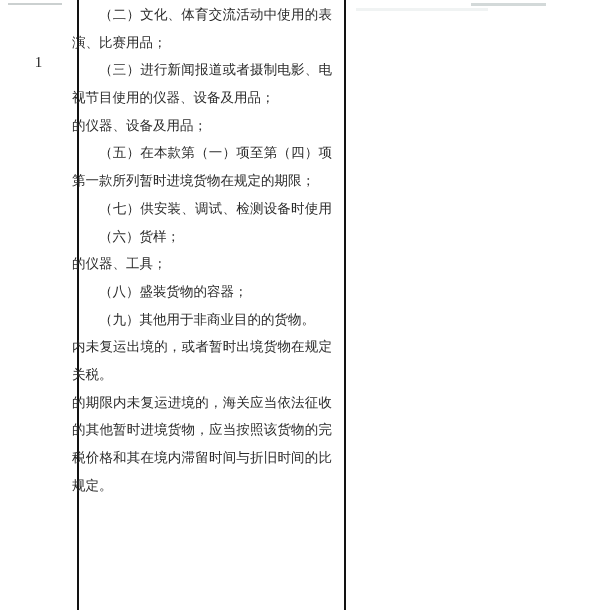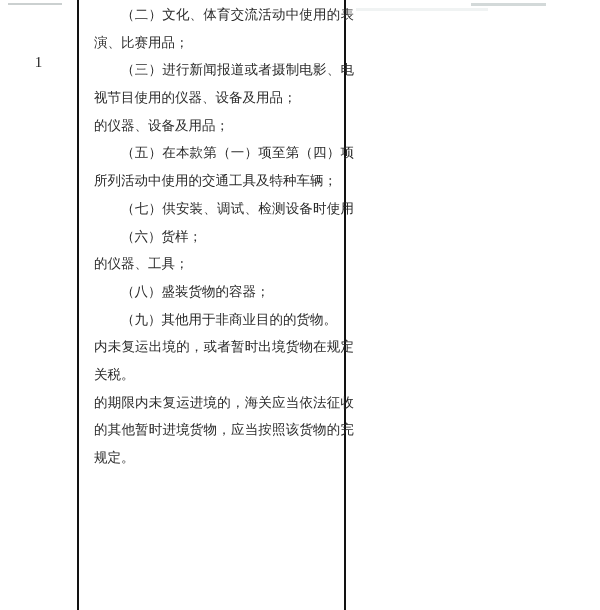--- a/index.html
+++ b/index.html
@@ -37,21 +37,21 @@
     left: 0;
     width: 77px;
     text-align: center;
     font-size: 15px;
     color: #262626;
   }
 
   
   .text-col {
     position: absolute;
-    left: 94px;
+    left: 72px;
     top: 1px;
     width: 260px;
     color: #2b2b2b;
     font-size: 13.5px;
   }
   .tline {
     height: 27.7px;
     line-height: 27.7px;
     text-align: left;
   }
@@ -84,26 +84,27 @@
   <div class="rule rule-left"></div>
   <div class="rule rule-right"></div>
 
   <div class="text-col" id="text-col">
       <div class="tline ind j">（二）文化、体育交流活动中使用的表</div>
       <div class="tline">演、比赛用品；</div>
       <div class="tline ind j">（三）进行新闻报道或者摄制电影、电</div>
       <div class="tline">视节目使用的仪器、设备及用品；</div>
       <div class="tline">的仪器、设备及用品；</div>
       <div class="tline ind j">（五）在本款第（一）项至第（四）项</div>
-      <div class="tline">所列活动中使用的交通工具及特种车辆；</div>
+      <div class="tline">第一款所列暂时进境货物在规定的期限；</div>
       <div class="tline ind j">（七）供安装、调试、检测设备时使用</div>
       <div class="tline ind">（六）货样；</div>
       <div class="tline">的仪器、工具；</div>
       <div class="tline ind">（八）盛装货物的容器；</div>
       <div class="tline ind">（九）其他用于非商业目的的货物。</div>
       <div class="tline j">内未复运出境的，或者暂时出境货物在规定</div>
       <div class="tline">关税。</div>
       <div class="tline j">的期限内未复运进境的，海关应当依法征收</div>
       <div class="tline j">的其他暂时进境货物，应当按照该货物的完</div>
+      <div class="tline j">税价格和其在境内滞留时间与折旧时间的比</div>
       <div class="tline">规定。</div>
     </div>
 
 </div>
 
 </body></html>

